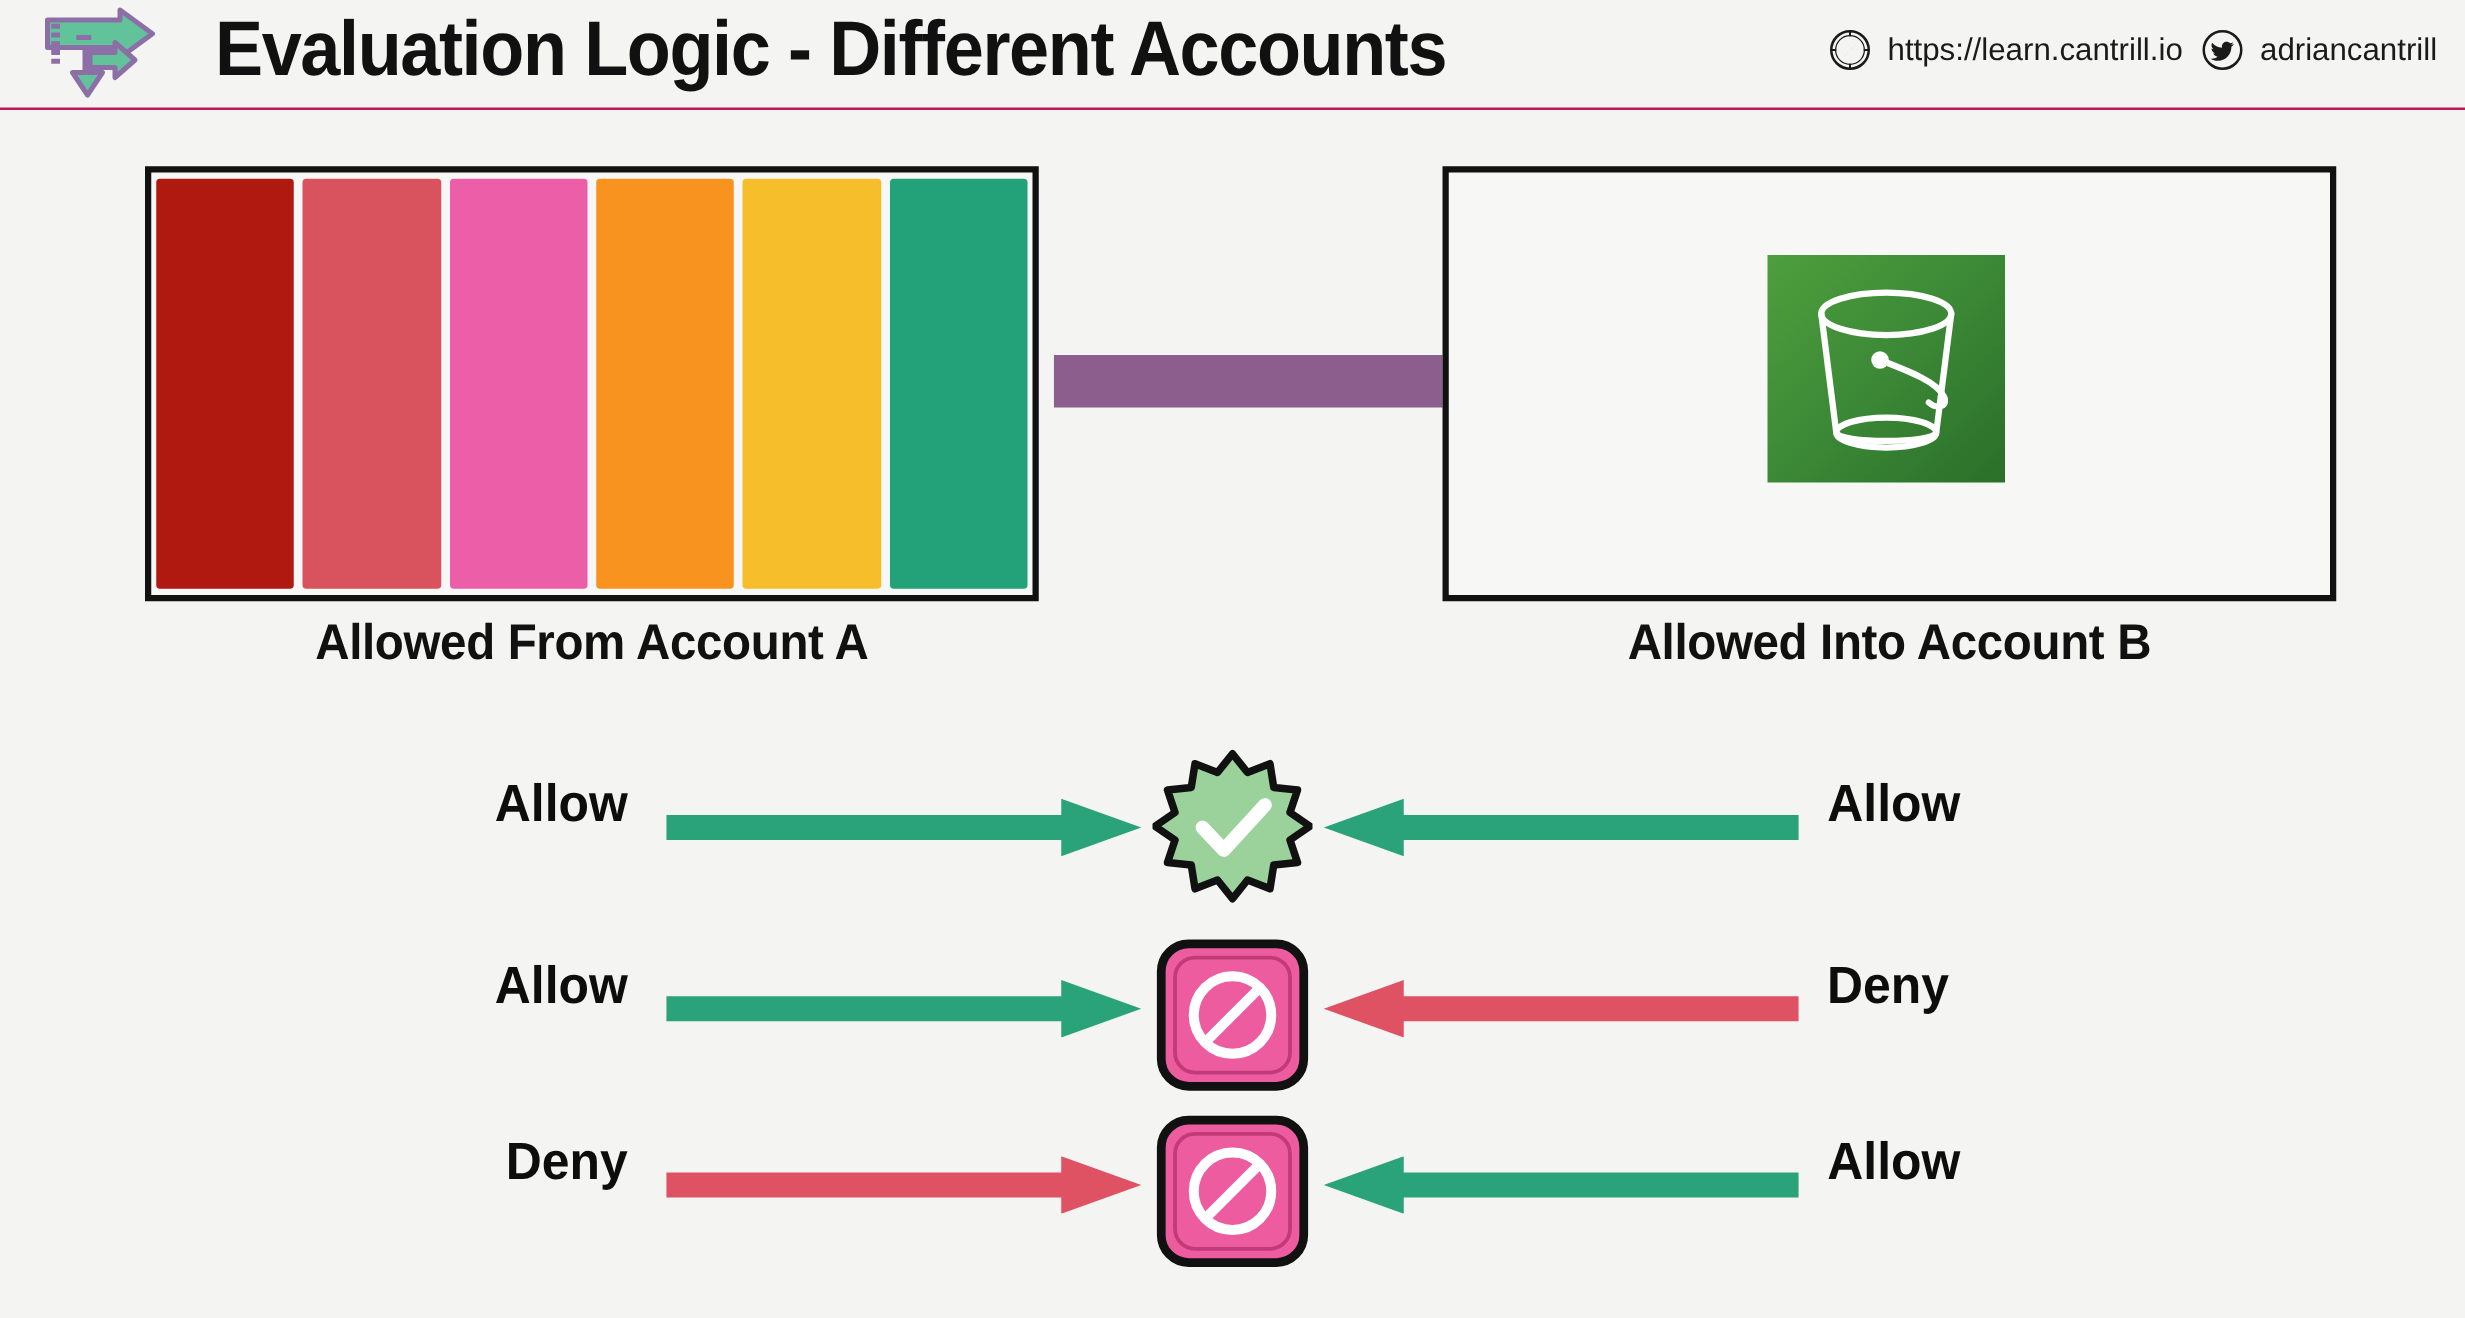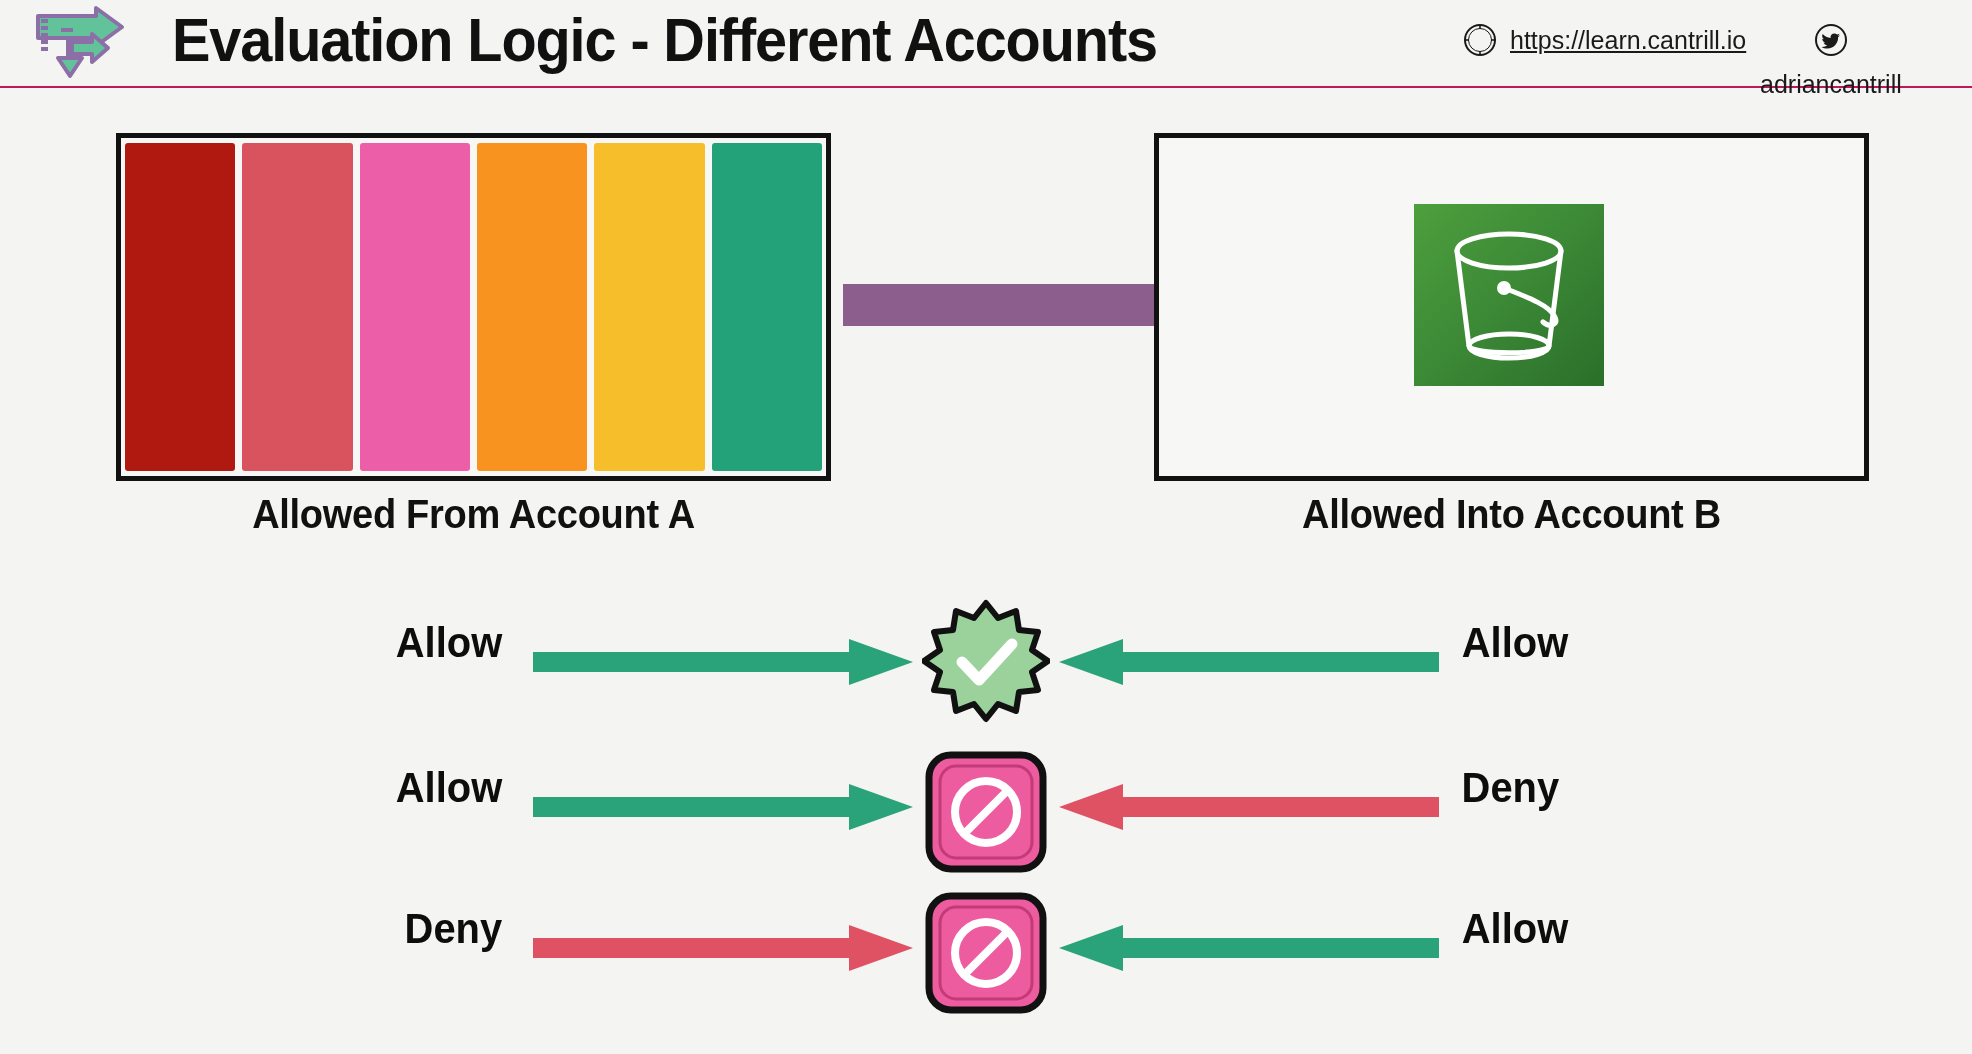--- a/index.html
+++ b/index.html
@@ -44,28 +44,28 @@
     transform-origin: left center;
   }
   .header-meta {
     position: absolute;
     display: flex;
     align-items: center;
     gap: 12px;
     top: 22px;
   }
   #meta-site { left: 1462px; }
-  #meta-twitter { left: 1760px; flex-direction: column; }
+  #meta-twitter { left: 1760px; }
   .meta-icon { width: 36px; height: 36px; display: block; }
   .meta-text {
     font-size: 25px;
     color: #1a1a1a;
     white-space: nowrap;
   }
-  .meta-text.link { text-decoration: underline; }
+  .meta-text.link { }
 
   
   #account-a-box {
     position: absolute;
     left: 116px; top: 133px;
     width: 715px; height: 348px;
     border: 5px solid #111111;
     background: #f7f7f5;
     box-sizing: border-box;
     display: flex;

